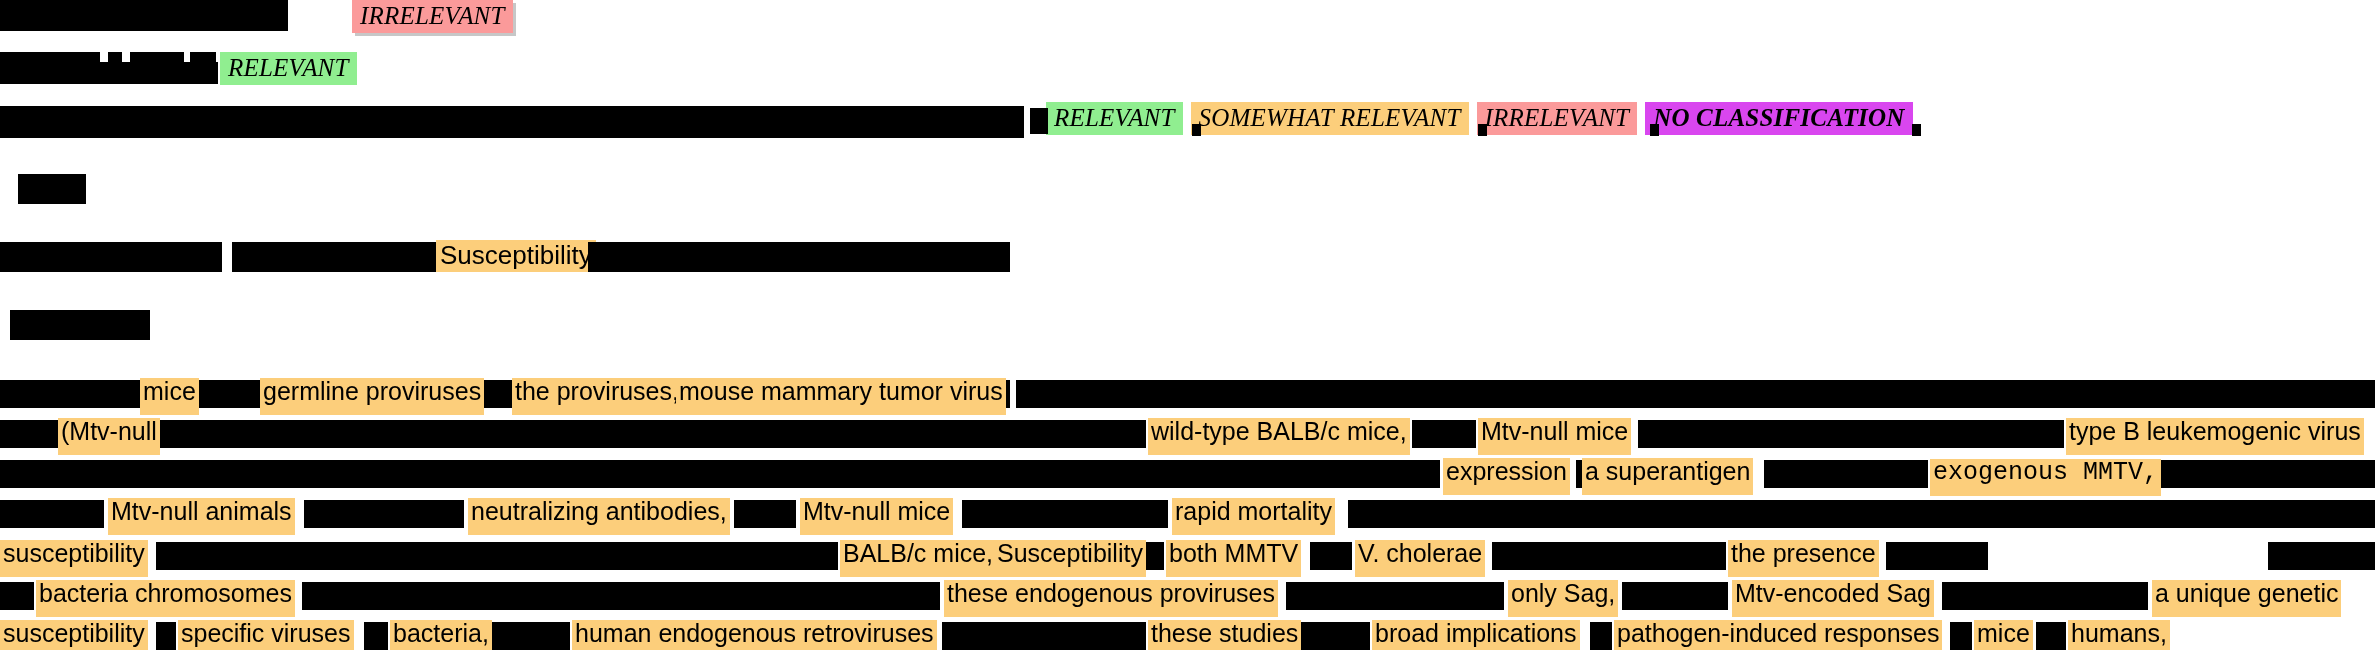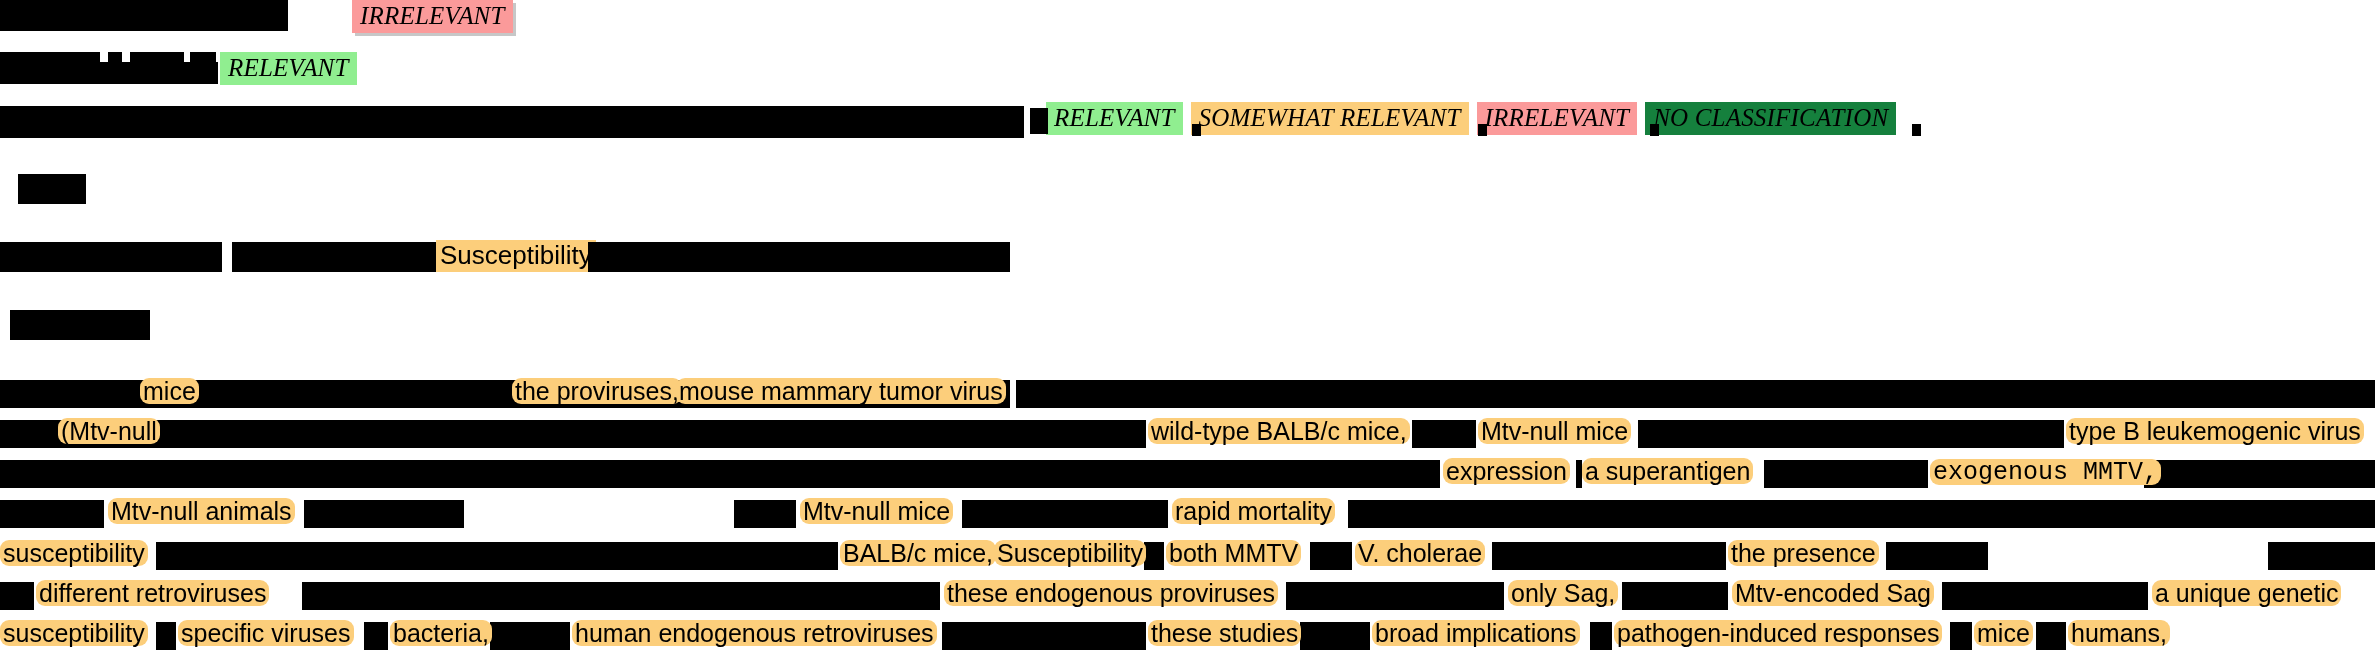--- a/index.html
+++ b/index.html
@@ -23,37 +23,36 @@
     display:inline-block;
     box-sizing:border-box;
     line-height:1;
     color:#000000;
   }
   .chip.shadow{box-shadow:3px 3px 0 rgba(0,0,0,0.22);}
 
   .hl-green{background:#90ee90;}
   .hl-orange{background:#fcce7b;}
   .hl-red{background:#fb9a9a;}
-  .hl-purple{background:#15803d;}
+  .hl-purple{background:#d946ef;font-weight:bold;}
 
   
   .legend-chip{
     font-family:"Liberation Serif", serif;
     font-style:italic;
     font-size:25px;
     padding:3px 8px 5px 8px;
     letter-spacing:0.2px;
   }
 
   
   .body-chip{
     font-family:"Liberation Sans", sans-serif;
     font-size:25px;
-    padding:1px 3px 0 3px;
-    border-radius:9px;
+    padding:1px 3px 11px 3px;
   }
   .sec-chip{
     font-family:"Liberation Sans", sans-serif;
     font-size:26px;
     padding:2px 4px 4px 4px;
   }
 </style>
 </head>
 <body>
 
@@ -86,20 +85,21 @@
   <div class="run redact" style="left:0;top:242px;width:222px;height:30px;"></div>
   <div class="run redact" style="left:232px;top:242px;width:204px;height:30px;"></div>
   <span class="run chip hl-orange sec-chip" style="left:436px;top:240px;">Susceptibility</span>
   <div class="run redact" style="left:588px;top:242px;width:422px;height:30px;"></div>
 
   <div class="run redact" style="left:10px;top:310px;width:140px;height:30px;"></div>
 
   <div class="run redact" style="left:0;top:380px;width:1010px;height:28px;"></div>
   <div class="run redact" style="left:1016px;top:380px;width:1359px;height:28px;"></div>
   <span class="run chip hl-orange body-chip" style="left:140px;top:378px;">mice</span>
+  <span class="run chip hl-orange body-chip" style="left:260px;top:378px;">germline proviruses</span>
   <span class="run chip hl-orange body-chip" style="left:512px;top:378px;">the proviruses,</span>
   <span class="run chip hl-orange body-chip" style="left:676px;top:378px;">mouse mammary tumor virus</span>
 
   <div class="run redact" style="left:0;top:420px;width:1146px;height:28px;"></div>
   <div class="run redact" style="left:1412px;top:420px;width:64px;height:28px;"></div>
   <div class="run redact" style="left:1638px;top:420px;width:426px;height:28px;"></div>
   <span class="run chip hl-orange body-chip" style="left:58px;top:418px;">(Mtv-null</span>
   <span class="run chip hl-orange body-chip" style="left:1148px;top:418px;">wild-type BALB/c mice,</span>
   <span class="run chip hl-orange body-chip" style="left:1478px;top:418px;">Mtv-null mice</span>
   <span class="run chip hl-orange body-chip" style="left:2066px;top:418px;">type B leukemogenic virus</span>
@@ -111,20 +111,21 @@
   <span class="run chip hl-orange body-chip" style="left:1443px;top:458px;">expression</span>
   <span class="run chip hl-orange body-chip" style="left:1582px;top:458px;">a superantigen</span>
   <span class="run chip hl-orange body-chip" style="left:1930px;top:459px;font-family:Liberation Mono, monospace;">exogenous MMTV,</span>
 
   <div class="run redact" style="left:0;top:500px;width:104px;height:28px;"></div>
   <div class="run redact" style="left:304px;top:500px;width:160px;height:28px;"></div>
   <div class="run redact" style="left:734px;top:500px;width:62px;height:28px;"></div>
   <div class="run redact" style="left:962px;top:500px;width:206px;height:28px;"></div>
   <div class="run redact" style="left:1348px;top:500px;width:1027px;height:28px;"></div>
   <span class="run chip hl-orange body-chip" style="left:108px;top:498px;">Mtv-null animals</span>
+  <span class="run chip hl-orange body-chip" style="left:468px;top:498px;">neutralizing antibodies,</span>
   <span class="run chip hl-orange body-chip" style="left:800px;top:498px;">Mtv-null mice</span>
   <span class="run chip hl-orange body-chip" style="left:1172px;top:498px;">rapid mortality</span>
 
   <div class="run redact" style="left:156px;top:542px;width:682px;height:28px;"></div>
   <div class="run redact" style="left:1144px;top:542px;width:20px;height:28px;"></div>
   <div class="run redact" style="left:1310px;top:542px;width:42px;height:28px;"></div>
   <div class="run redact" style="left:1492px;top:542px;width:234px;height:28px;"></div>
   <div class="run redact" style="left:1886px;top:542px;width:102px;height:28px;"></div>
   <div class="run redact" style="left:2268px;top:542px;width:107px;height:28px;"></div>
   <span class="run chip hl-orange body-chip" style="left:0px;top:540px;">susceptibility</span>
@@ -132,21 +133,21 @@
   <span class="run chip hl-orange body-chip" style="left:994px;top:540px;">Susceptibility</span>
   <span class="run chip hl-orange body-chip" style="left:1166px;top:540px;">both MMTV</span>
   <span class="run chip hl-orange body-chip" style="left:1355px;top:540px;">V. cholerae</span>
   <span class="run chip hl-orange body-chip" style="left:1728px;top:540px;">the presence</span>
 
   <div class="run redact" style="left:0;top:582px;width:34px;height:28px;"></div>
   <div class="run redact" style="left:302px;top:582px;width:638px;height:28px;"></div>
   <div class="run redact" style="left:1286px;top:582px;width:218px;height:28px;"></div>
   <div class="run redact" style="left:1622px;top:582px;width:106px;height:28px;"></div>
   <div class="run redact" style="left:1942px;top:582px;width:206px;height:28px;"></div>
-  <span class="run chip hl-orange body-chip" style="left:36px;top:580px;">different retroviruses</span>
+  <span class="run chip hl-orange body-chip" style="left:36px;top:580px;">bacteria chromosomes</span>
   <span class="run chip hl-orange body-chip" style="left:944px;top:580px;">these endogenous proviruses</span>
   <span class="run chip hl-orange body-chip" style="left:1508px;top:580px;">only Sag,</span>
   <span class="run chip hl-orange body-chip" style="left:1732px;top:580px;">Mtv-encoded Sag</span>
   <span class="run chip hl-orange body-chip" style="left:2152px;top:580px;">a unique genetic</span>
 
   <div class="run redact" style="left:156px;top:622px;width:20px;height:28px;"></div>
   <div class="run redact" style="left:364px;top:622px;width:24px;height:28px;"></div>
   <div class="run redact" style="left:490px;top:622px;width:80px;height:28px;"></div>
   <div class="run redact" style="left:942px;top:622px;width:204px;height:28px;"></div>
   <div class="run redact" style="left:1300px;top:622px;width:70px;height:28px;"></div>

